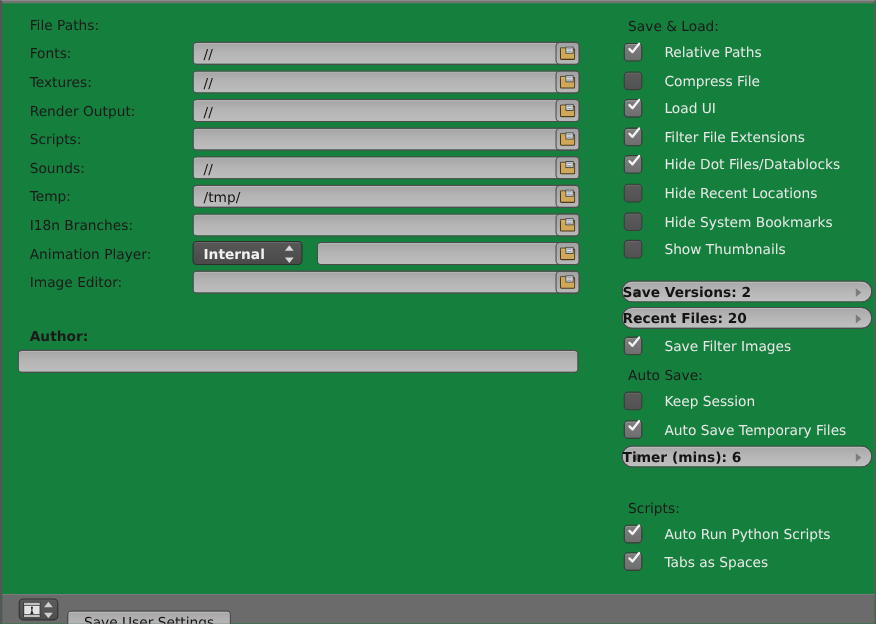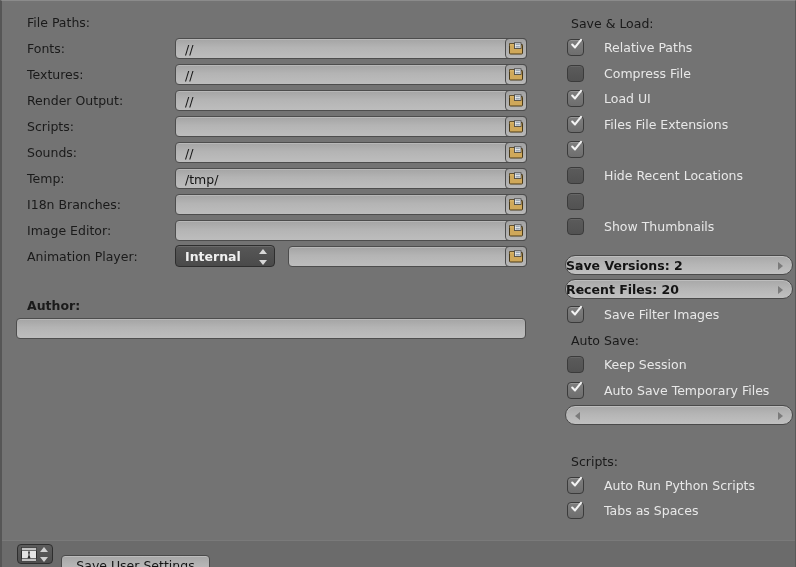--- a/index.html
+++ b/index.html
@@ -11,21 +11,21 @@
     width: 796px;
     height: 567px;
     font-family: "DejaVu Sans", sans-serif;
     overflow: hidden;
   }
 
   #app {
     position: relative;
     width: 796px;
     height: 567px;
-    background: #737373;
+    background: #15803d;
     box-sizing: border-box;
     border-top: 1px solid #8b8b8b;
     border-left: 2px solid #565656;
     border-right: 1px solid #5a5a5a;
     overflow: hidden;
   }
   #app::before {
     content: "";
     position: absolute;
     top: 0; left: 0;
@@ -463,38 +463,20 @@
             <path d="M0.5 3.5 L0.5 1.5 L5 1.5 L6.2 2.8 L13.5 2.8" fill="#d8b469" stroke="#4a3a18" stroke-width="0.8"></path>
             <rect x="5.5" y="0.8" width="6.5" height="5.6" fill="#f2f2f2" stroke="#3a3a3a" stroke-width="0.8"></rect>
             <rect x="6.6" y="1.6" width="4.2" height="1.6" fill="#9aa7b5"></rect>
             <rect x="6.6" y="4.0" width="4.2" height="1.6" fill="#9aa7b5"></rect>
           </svg>
         </div>
       </div>
     </div>
 
     <div class="path-row">
-      <div class="lbl row-label">Image Editor:</div>
-      <div class="field-wrap">
-        <div class="txtfield">
-          <div class="val"></div>
-        </div>
-        <div class="browse-btn">
-          <svg width="14" height="13" viewBox="0 0 14 13">
-            <rect x="0.5" y="2.5" width="13" height="9.5" rx="1" fill="#cfa85a" stroke="#4a3a18"></rect>
-            <path d="M0.5 3.5 L0.5 1.5 L5 1.5 L6.2 2.8 L13.5 2.8" fill="#d8b469" stroke="#4a3a18" stroke-width="0.8"></path>
-            <rect x="5.5" y="0.8" width="6.5" height="5.6" fill="#f2f2f2" stroke="#3a3a3a" stroke-width="0.8"></rect>
-            <rect x="6.6" y="1.6" width="4.2" height="1.6" fill="#9aa7b5"></rect>
-            <rect x="6.6" y="4.0" width="4.2" height="1.6" fill="#9aa7b5"></rect>
-          </svg>
-        </div>
-      </div>
-    </div>
-
-    <div class="path-row">
       <div class="lbl row-label">Animation Player:</div>
 
       <div class="dropdown">
         <div class="dd-val">Internal</div>
         <div class="dd-arrows">
           <div class="tri-up"></div>
           <div class="tri-dn"></div>
         </div>
       </div>
 
@@ -506,20 +488,38 @@
           <svg width="14" height="13" viewBox="0 0 14 13">
             <rect x="0.5" y="2.5" width="13" height="9.5" rx="1" fill="#cfa85a" stroke="#4a3a18"></rect>
             <path d="M0.5 3.5 L0.5 1.5 L5 1.5 L6.2 2.8 L13.5 2.8" fill="#d8b469" stroke="#4a3a18" stroke-width="0.8"></path>
             <rect x="5.5" y="0.8" width="6.5" height="5.6" fill="#f2f2f2" stroke="#3a3a3a" stroke-width="0.8"></rect>
             <rect x="6.6" y="1.6" width="4.2" height="1.6" fill="#9aa7b5"></rect>
             <rect x="6.6" y="4.0" width="4.2" height="1.6" fill="#9aa7b5"></rect>
           </svg>
         </div>
       </div>
     </div>
+
+    <div class="path-row">
+      <div class="lbl row-label">Image Editor:</div>
+      <div class="field-wrap">
+        <div class="txtfield">
+          <div class="val"></div>
+        </div>
+        <div class="browse-btn">
+          <svg width="14" height="13" viewBox="0 0 14 13">
+            <rect x="0.5" y="2.5" width="13" height="9.5" rx="1" fill="#cfa85a" stroke="#4a3a18"></rect>
+            <path d="M0.5 3.5 L0.5 1.5 L5 1.5 L6.2 2.8 L13.5 2.8" fill="#d8b469" stroke="#4a3a18" stroke-width="0.8"></path>
+            <rect x="5.5" y="0.8" width="6.5" height="5.6" fill="#f2f2f2" stroke="#3a3a3a" stroke-width="0.8"></rect>
+            <rect x="6.6" y="1.6" width="4.2" height="1.6" fill="#9aa7b5"></rect>
+            <rect x="6.6" y="4.0" width="4.2" height="1.6" fill="#9aa7b5"></rect>
+          </svg>
+        </div>
+      </div>
+    </div>
   </div>
 
   <div id="author-block">
     <div class="lbl" id="author-label">Author:</div>
     <div id="author-field">
       <div class="val" style="position:absolute;left:9px;top:2px;font-size:12.5px;color:#141414;line-height:17px;"></div>
     </div>
   </div>
 
   <div id="right-panel">
@@ -550,38 +550,40 @@
       </div>
       <div class="lbl-light ck-label">Load UI</div>
     </div>
 
     <div class="check-row">
       <div class="chk on">
         <svg class="tick" viewBox="0 0 13 13">
           <path d="M2.2 6.6 L5 9.4 L11 1.8" stroke="#f3f3f3" stroke-width="2.1" fill="none" stroke-linecap="round" stroke-linejoin="round"></path>
         </svg>
       </div>
-      <div class="lbl-light ck-label">Files File Extensions</div>
-    </div>
-
-    <div class="check-row">
-      <div class="chk on">
-        <svg class="tick" viewBox="0 0 13 13">
-          <path d="M2.2 6.6 L5 9.4 L11 1.8" stroke="#f3f3f3" stroke-width="2.1" fill="none" stroke-linecap="round" stroke-linejoin="round"></path>
-        </svg>
-      </div>
+      <div class="lbl-light ck-label">Filter File Extensions</div>
+    </div>
+
+    <div class="check-row">
+      <div class="chk on">
+        <svg class="tick" viewBox="0 0 13 13">
+          <path d="M2.2 6.6 L5 9.4 L11 1.8" stroke="#f3f3f3" stroke-width="2.1" fill="none" stroke-linecap="round" stroke-linejoin="round"></path>
+        </svg>
+      </div>
+      <div class="lbl-light ck-label">Hide Dot Files/Datablocks</div>
     </div>
 
     <div class="check-row">
       <div class="chk off"></div>
       <div class="lbl-light ck-label">Hide Recent Locations</div>
     </div>
 
     <div class="check-row">
       <div class="chk off"></div>
+      <div class="lbl-light ck-label">Hide System Bookmarks</div>
     </div>
 
     <div class="check-row">
       <div class="chk off"></div>
       <div class="lbl-light ck-label">Show Thumbnails</div>
     </div>
 
     <div class="spacer-14"></div>
 
     <div class="numrow">
@@ -623,20 +625,21 @@
         <svg class="tick" viewBox="0 0 13 13">
           <path d="M2.2 6.6 L5 9.4 L11 1.8" stroke="#f3f3f3" stroke-width="2.1" fill="none" stroke-linecap="round" stroke-linejoin="round"></path>
         </svg>
       </div>
       <div class="lbl-light ck-label">Auto Save Temporary Files</div>
     </div>
 
     <div class="numrow">
       <div class="numwid">
         <div class="nw-arrow left"></div>
+        <div class="nw-text">Timer (mins): 6</div>
         <div class="nw-arrow right"></div>
       </div>
     </div>
 
     <div class="spacer-20"></div>
 
     <div class="rp-head">
       <div class="section-head">Scripts:</div>
     </div>
 

